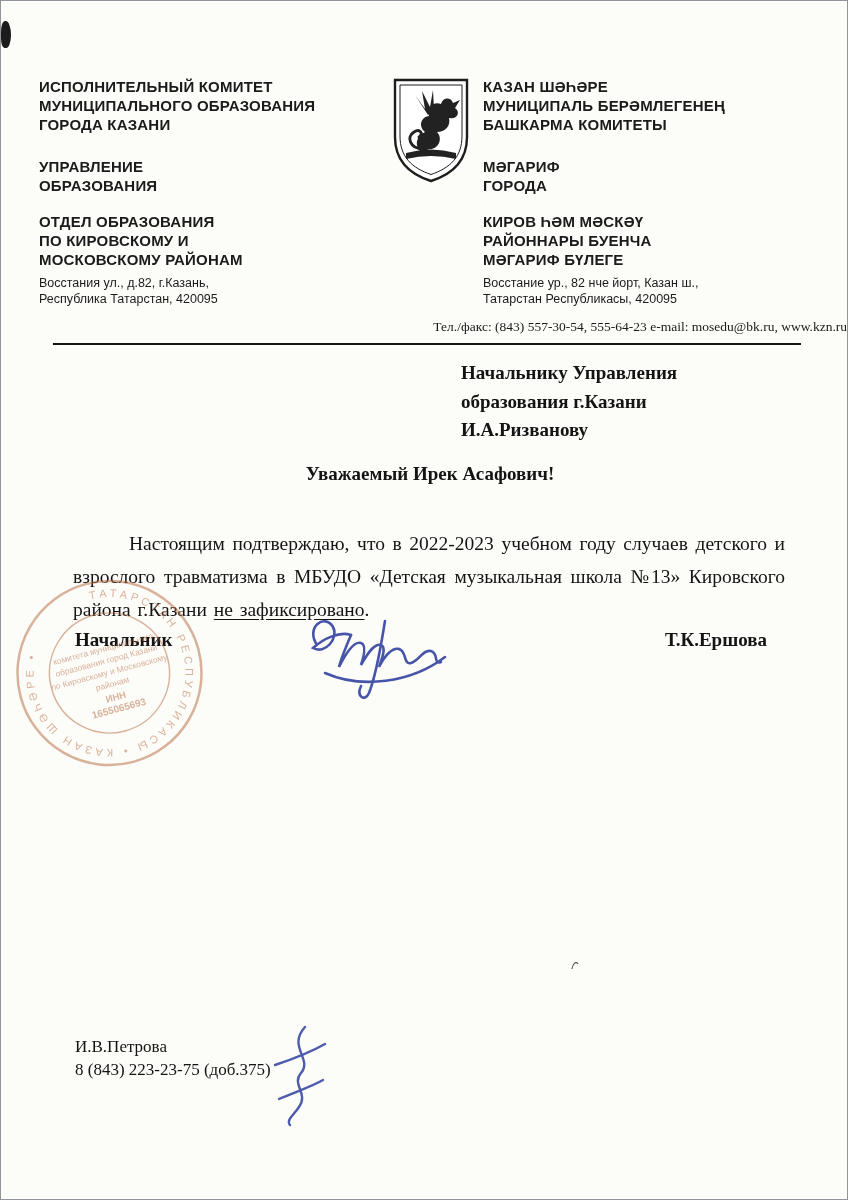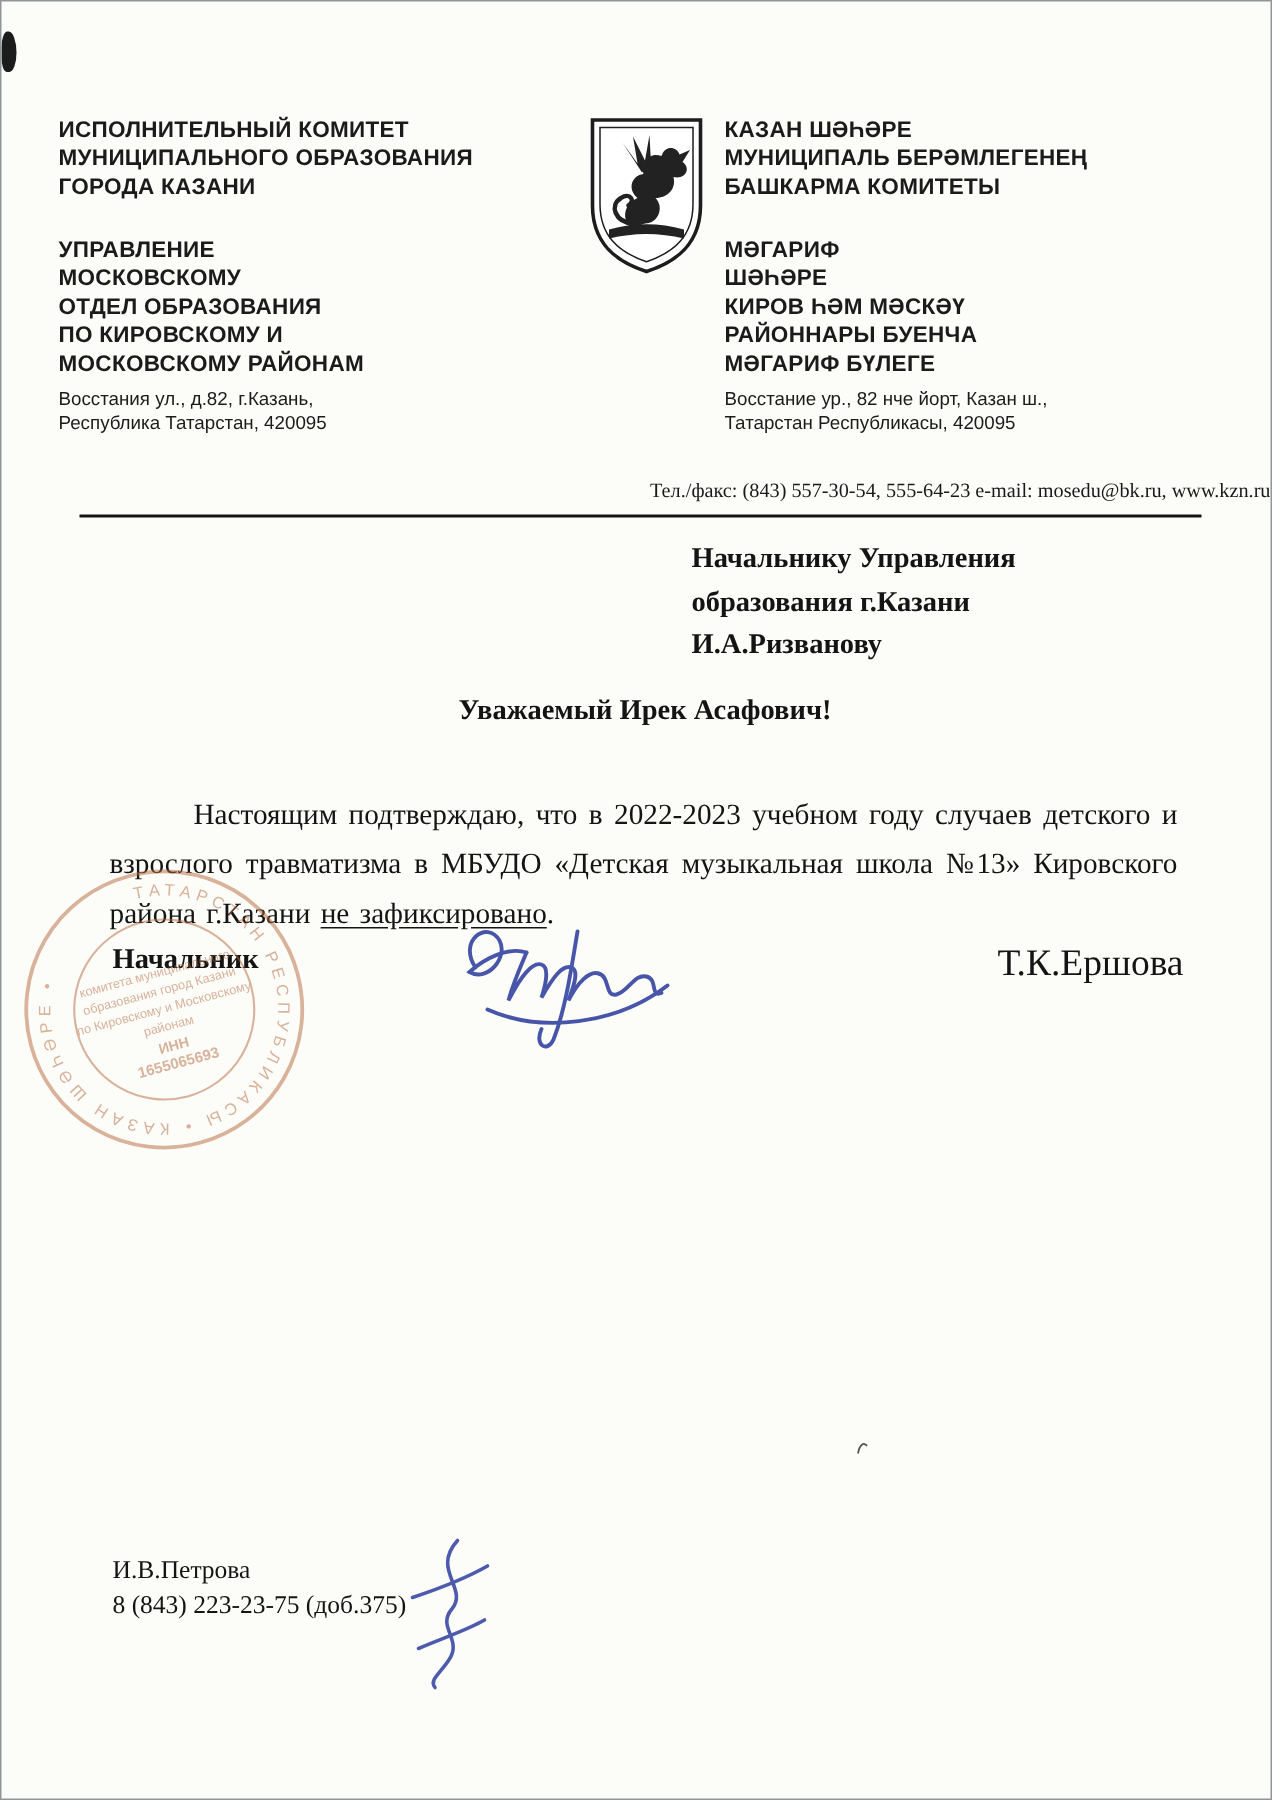--- a/index.html
+++ b/index.html
@@ -6,38 +6,38 @@
   .page {
     position:relative; width:848px; height:1200px;
     background:#fcfcf9; border:1px solid #90959a; box-sizing:border-box;
     overflow:hidden; font-family:"Liberation Serif", serif; color:#141414;
   }
   .abs { position:absolute; }
   
   .hdr-block { position:absolute; font-family:"Liberation Sans", sans-serif; color:#1b1b1b; }
   .org-line  { font-size:15px; font-weight:700; line-height:19px; letter-spacing:.2px; }
   .grp-div   { margin-top:23px; }
-  .grp-dept  { }
+  .grp-dept  { margin-top:17px; }
   .grp-addr  { margin-top:6px; }
   .addr-line { font-size:12.5px; font-weight:400; line-height:16px; }
   
   .contact-line { position:absolute; left:0; right:0; top:318px; text-align:right;
     font-size:13.5px; font-family:Liberation Serif, serif; color:#191919; }
   .rule { position:absolute; left:52px; top:342px; width:748px; height:2px; background:#151515; }
   
   .recipient { position:absolute; left:460px; top:358px; width:310px;
     font-size:19px; font-weight:700; line-height:28.5px; }
   .salutation { position:absolute; left:0; right:0; top:462px; text-align:center;
     font-size:19px; font-weight:700;padding-left:12px; }
   .body-par { position:absolute; left:72px; top:506px; width:712px;
     font-size:19.5px; line-height:33px; text-align:justify; text-indent:56px;
     word-spacing:2px; }
   .underlined { text-decoration:underline; text-underline-offset:3px; }
   .sig-title { position:absolute; left:74px; top:628px; font-size:19px; font-weight:700; }
-  .sig-name  { position:absolute; right:58px; top:628px; font-size:25px; font-weight:400; }
+  .sig-name  { position:absolute; right:80px; top:628px; font-size:19px; font-weight:700; }
   .footer-block { position:absolute; left:74px; top:1034px; font-size:17px; line-height:23px; }
   
   .corner-blob { position:absolute; left:0px; top:20px; width:10px; height:27px;
     background:#1c1c1c; border-radius:45% 60% 55% 40%; }
   .speck { position:absolute; left:569px; top:958px; width:10px; height:12px; }
 </style>
 </head>
 <body>
 
 <div class="page">
@@ -46,21 +46,21 @@
   <svg class="speck" viewBox="0 0 10 12">
     <path d="M2,10 C3,4 6,2 8,5" stroke="#555" stroke-width="1.2" fill="none"></path>
   </svg>
 
   <div class="hdr-block" style="left:38px; top:76px; width:322px">
     <div class="org-line">ИСПОЛНИТЕЛЬНЫЙ  КОМИТЕТ</div>
     <div class="org-line">МУНИЦИПАЛЬНОГО  ОБРАЗОВАНИЯ</div>
     <div class="org-line">ГОРОДА  КАЗАНИ</div>
     <div class="grp-div">
       <div class="org-line">УПРАВЛЕНИЕ</div>
-      <div class="org-line">МОСКОВСКОМУ</div>
+      <div class="org-line">ОБРАЗОВАНИЯ</div>
     </div>
     <div class="grp-dept">
       <div class="org-line">ОТДЕЛ ОБРАЗОВАНИЯ</div>
       <div class="org-line">ПО КИРОВСКОМУ И</div>
       <div class="org-line">МОСКОВСКОМУ РАЙОНАМ</div>
     </div>
     <div class="grp-addr">
       <div class="addr-line">Восстания ул., д.82, г.Казань,</div>
       <div class="addr-line">Республика Татарстан, 420095</div>
     </div>
@@ -78,21 +78,21 @@
 
     <path d="M31,74 C19,73 15,62 23,57 C29,53 33,59 28,62" fill="none" stroke="#222" stroke-width="3" stroke-linecap="round"></path>
   </svg>
 
   <div class="hdr-block" style="left:482px; top:76px; width:326px">
     <div class="org-line">КАЗАН  ШӘҺӘРЕ</div>
     <div class="org-line">МУНИЦИПАЛЬ  БЕРӘМЛЕГЕНЕҢ</div>
     <div class="org-line">БАШКАРМА  КОМИТЕТЫ</div>
     <div class="grp-div">
       <div class="org-line">МӘГАРИФ</div>
-      <div class="org-line">ШӘҺӘРЕ</div>
+      <div class="org-line">ГОРОДА</div>
     </div>
     <div class="grp-dept">
       <div class="org-line">КИРОВ ҺӘМ МӘСКӘҮ</div>
       <div class="org-line">РАЙОННАРЫ БУЕНЧА</div>
       <div class="org-line">МӘГАРИФ БҮЛЕГЕ</div>
     </div>
     <div class="grp-addr">
       <div class="addr-line">Восстание ур., 82 нче йорт, Казан ш.,</div>
       <div class="addr-line">Татарстан Республикасы, 420095</div>
     </div>

